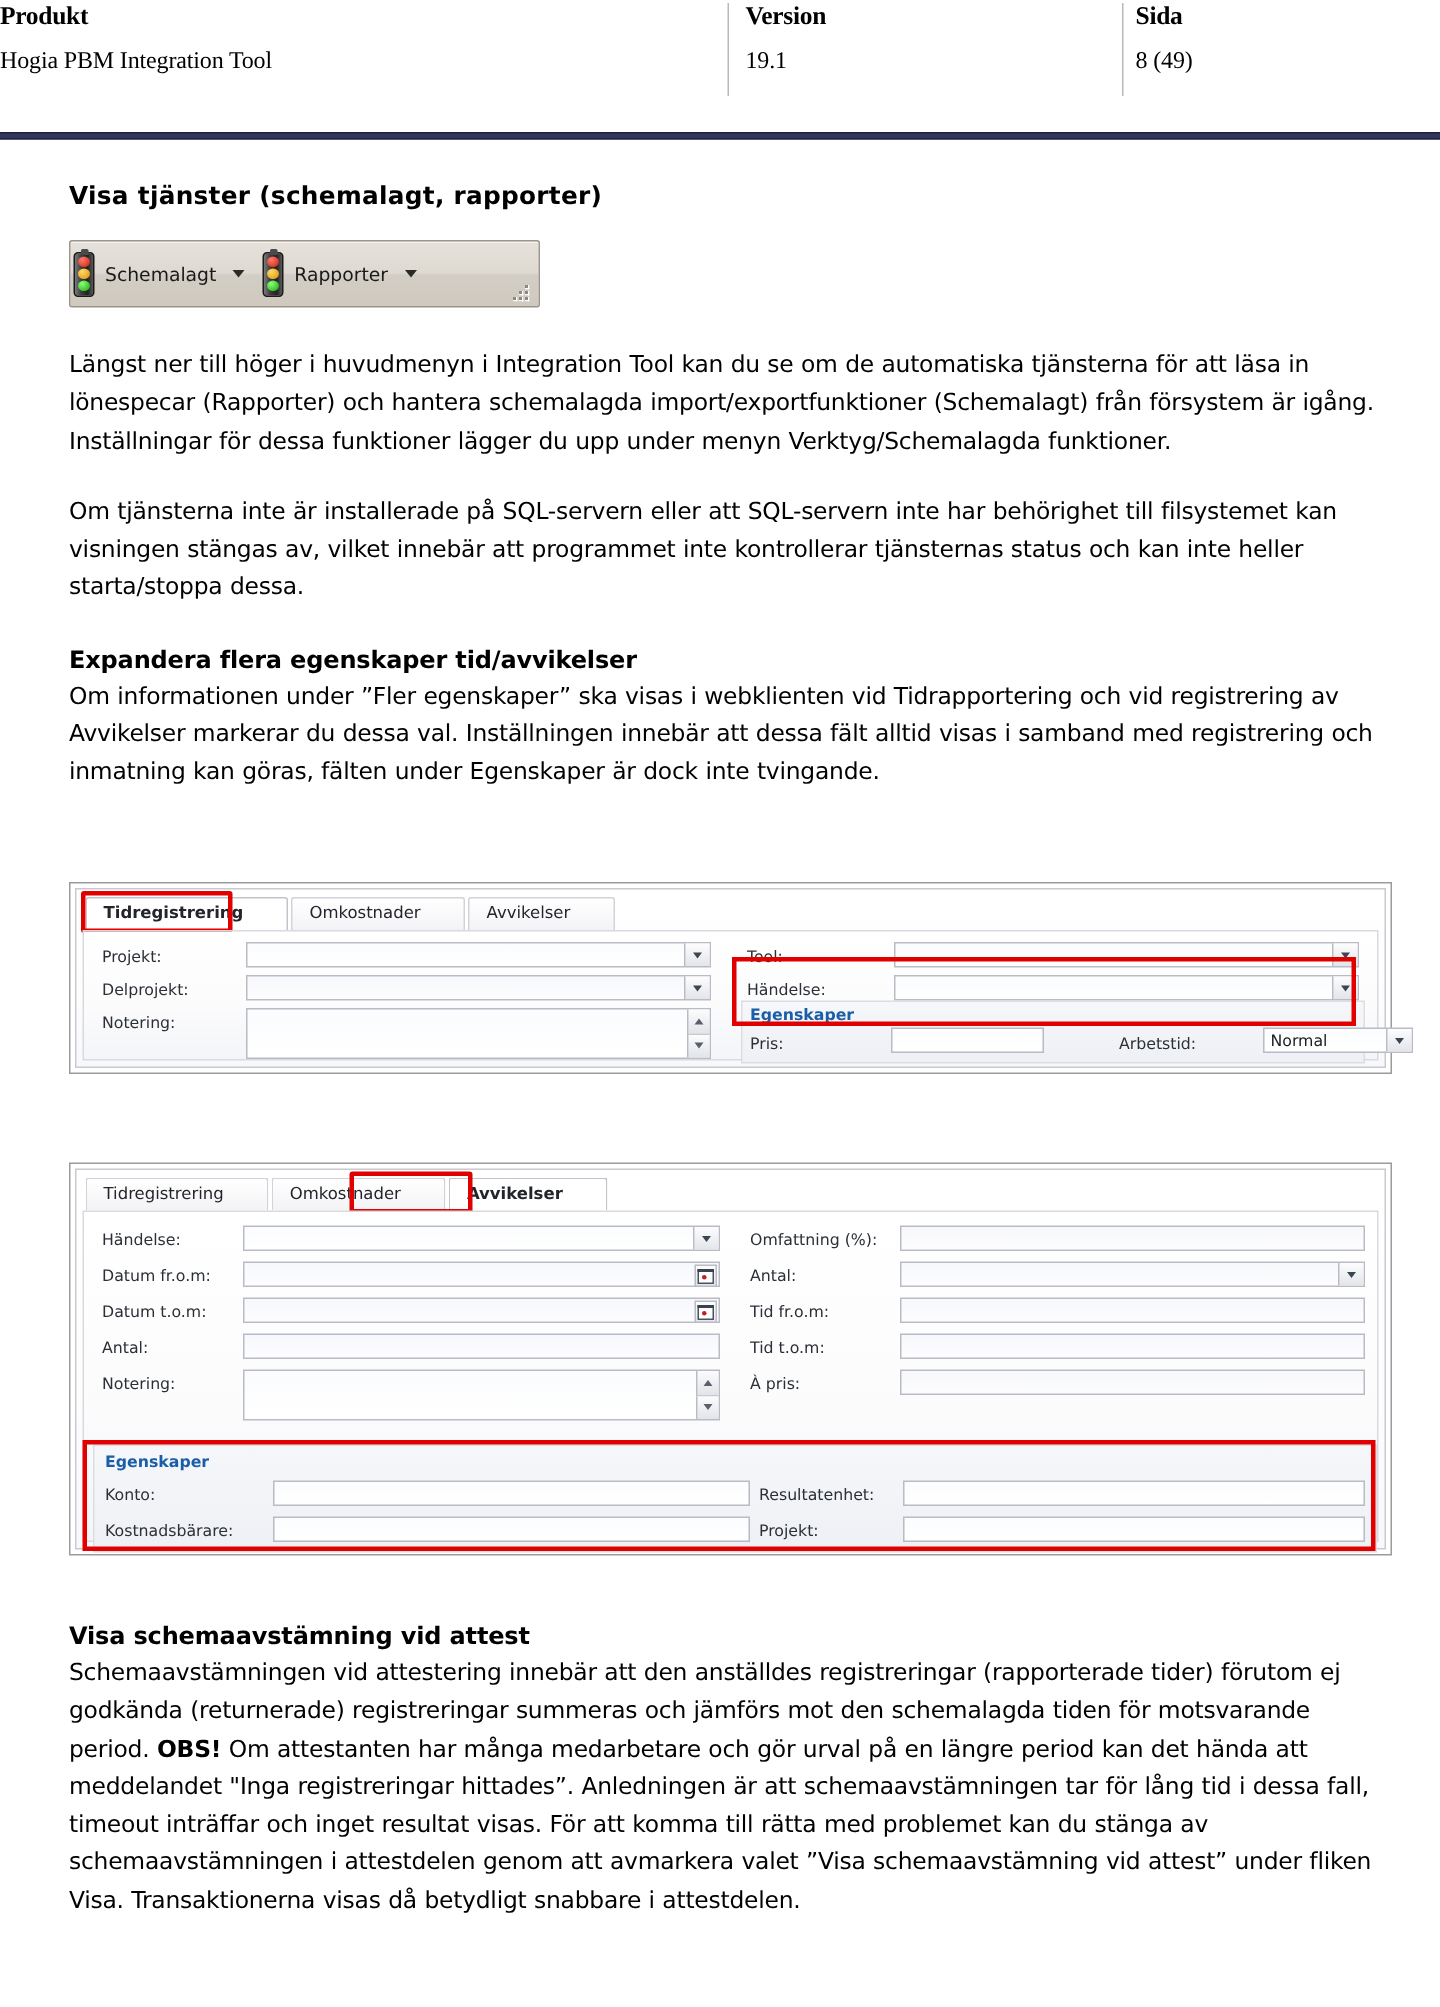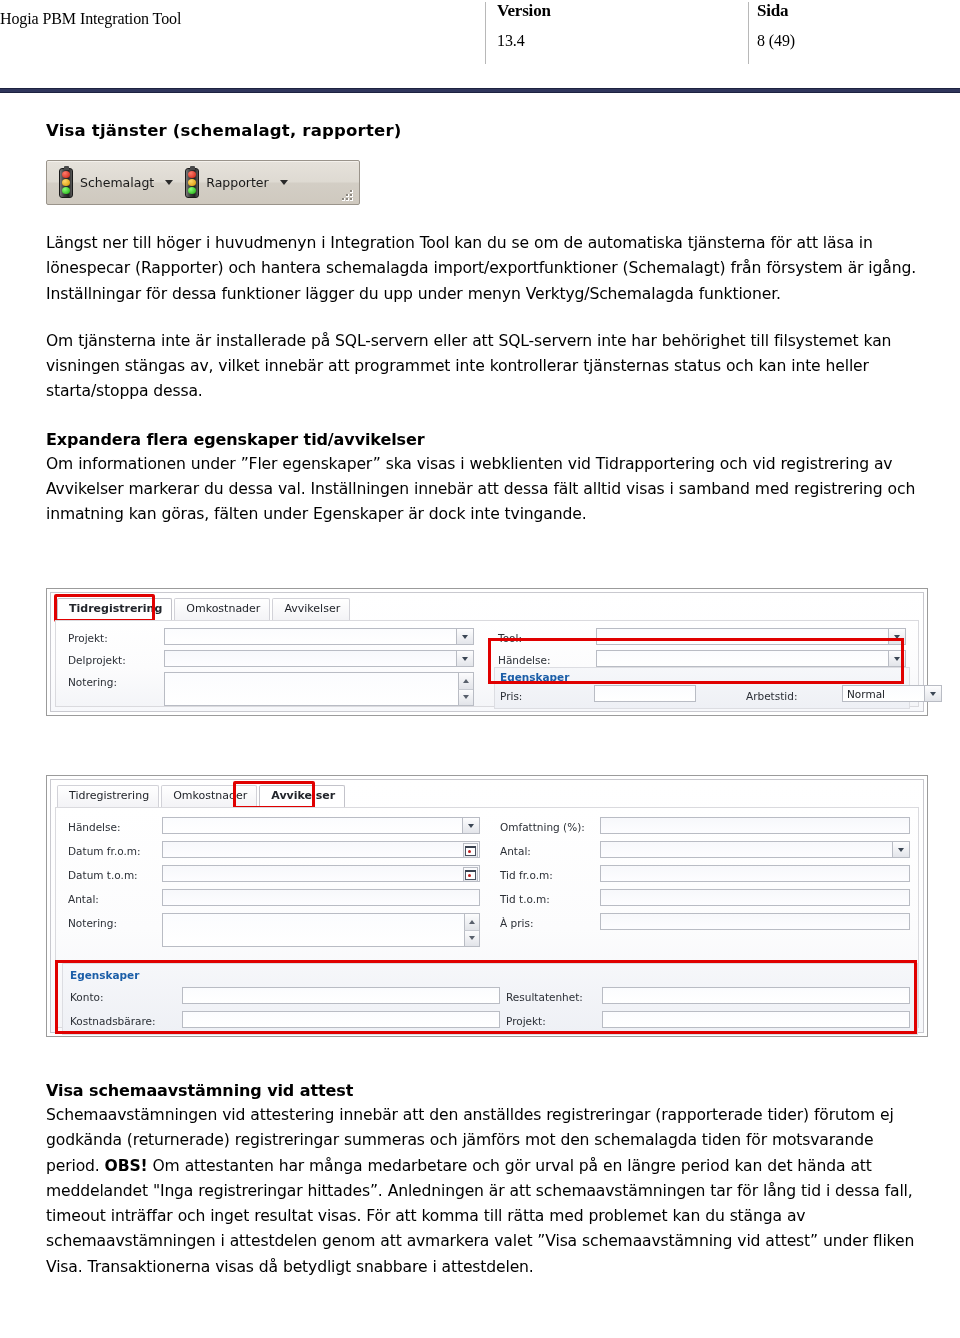--- a/index.html
+++ b/index.html
@@ -112,21 +112,21 @@
     border: 1px solid #9a948b;
     border-radius: 2px;
     position: relative;
     box-shadow: inset 0 1px 0 #f4f1ec;
     display: flex;
     align-items: center;
   }
   .tb-inner {
     display: flex;
     align-items: center;
-    padding-left: 10px;
+    padding-left: 0;
     gap: 4px;
     width: 100%;
     box-sizing: border-box;
   }
   .tb-btn {
     display: flex;
     align-items: center;
     gap: 7px;
     padding: 2px 6px 2px 2px;
     border-radius: 2px;
@@ -206,21 +206,21 @@
     position: absolute;
     left: 6px; top: 5px;
     display: flex;
     align-items: flex-end;
     gap: 2px;
     height: 22px;
   }
   .tab {
     font-size: 11px;
     color: #22252b;
-    padding: 3px 9px 4px 11px;
+    padding: 3px 29px 4px 11px;
     background: linear-gradient(to bottom,#ffffff,#f3f3f6);
     border: 1px solid #d2d2d8;
     border-bottom: none;
     border-radius: 2px 2px 0 0;
     line-height: 14px;
     white-space: nowrap;
   }
   .tab.active {
     font-weight: bold;
     background: #ffffff;
@@ -343,25 +343,26 @@
     font-size: 10.5px;
     color: #1a1d22;
     line-height: 13px;
   }
 </style>
 </head>
 <body>
 
 <div class="doc-header">
   <div class="hdr-cell hdr-c1">
+    <div class="hdr-col-title">Produkt</div>
     <div class="hdr-col-value">Hogia PBM Integration Tool</div>
   </div>
   <div class="hdr-cell hdr-c2">
     <div class="hdr-col-title">Version</div>
-    <div class="hdr-col-value">13.4</div>
+    <div class="hdr-col-value">19.1</div>
   </div>
   <div class="hdr-cell hdr-c3">
     <div class="hdr-col-title">Sida</div>
     <div class="hdr-col-value">8 (49)</div>
   </div>
   <div class="hdr-vrule v1"></div>
   <div class="hdr-vrule v2"></div>
   <div class="hdr-hrule"></div>
 </div>
 

